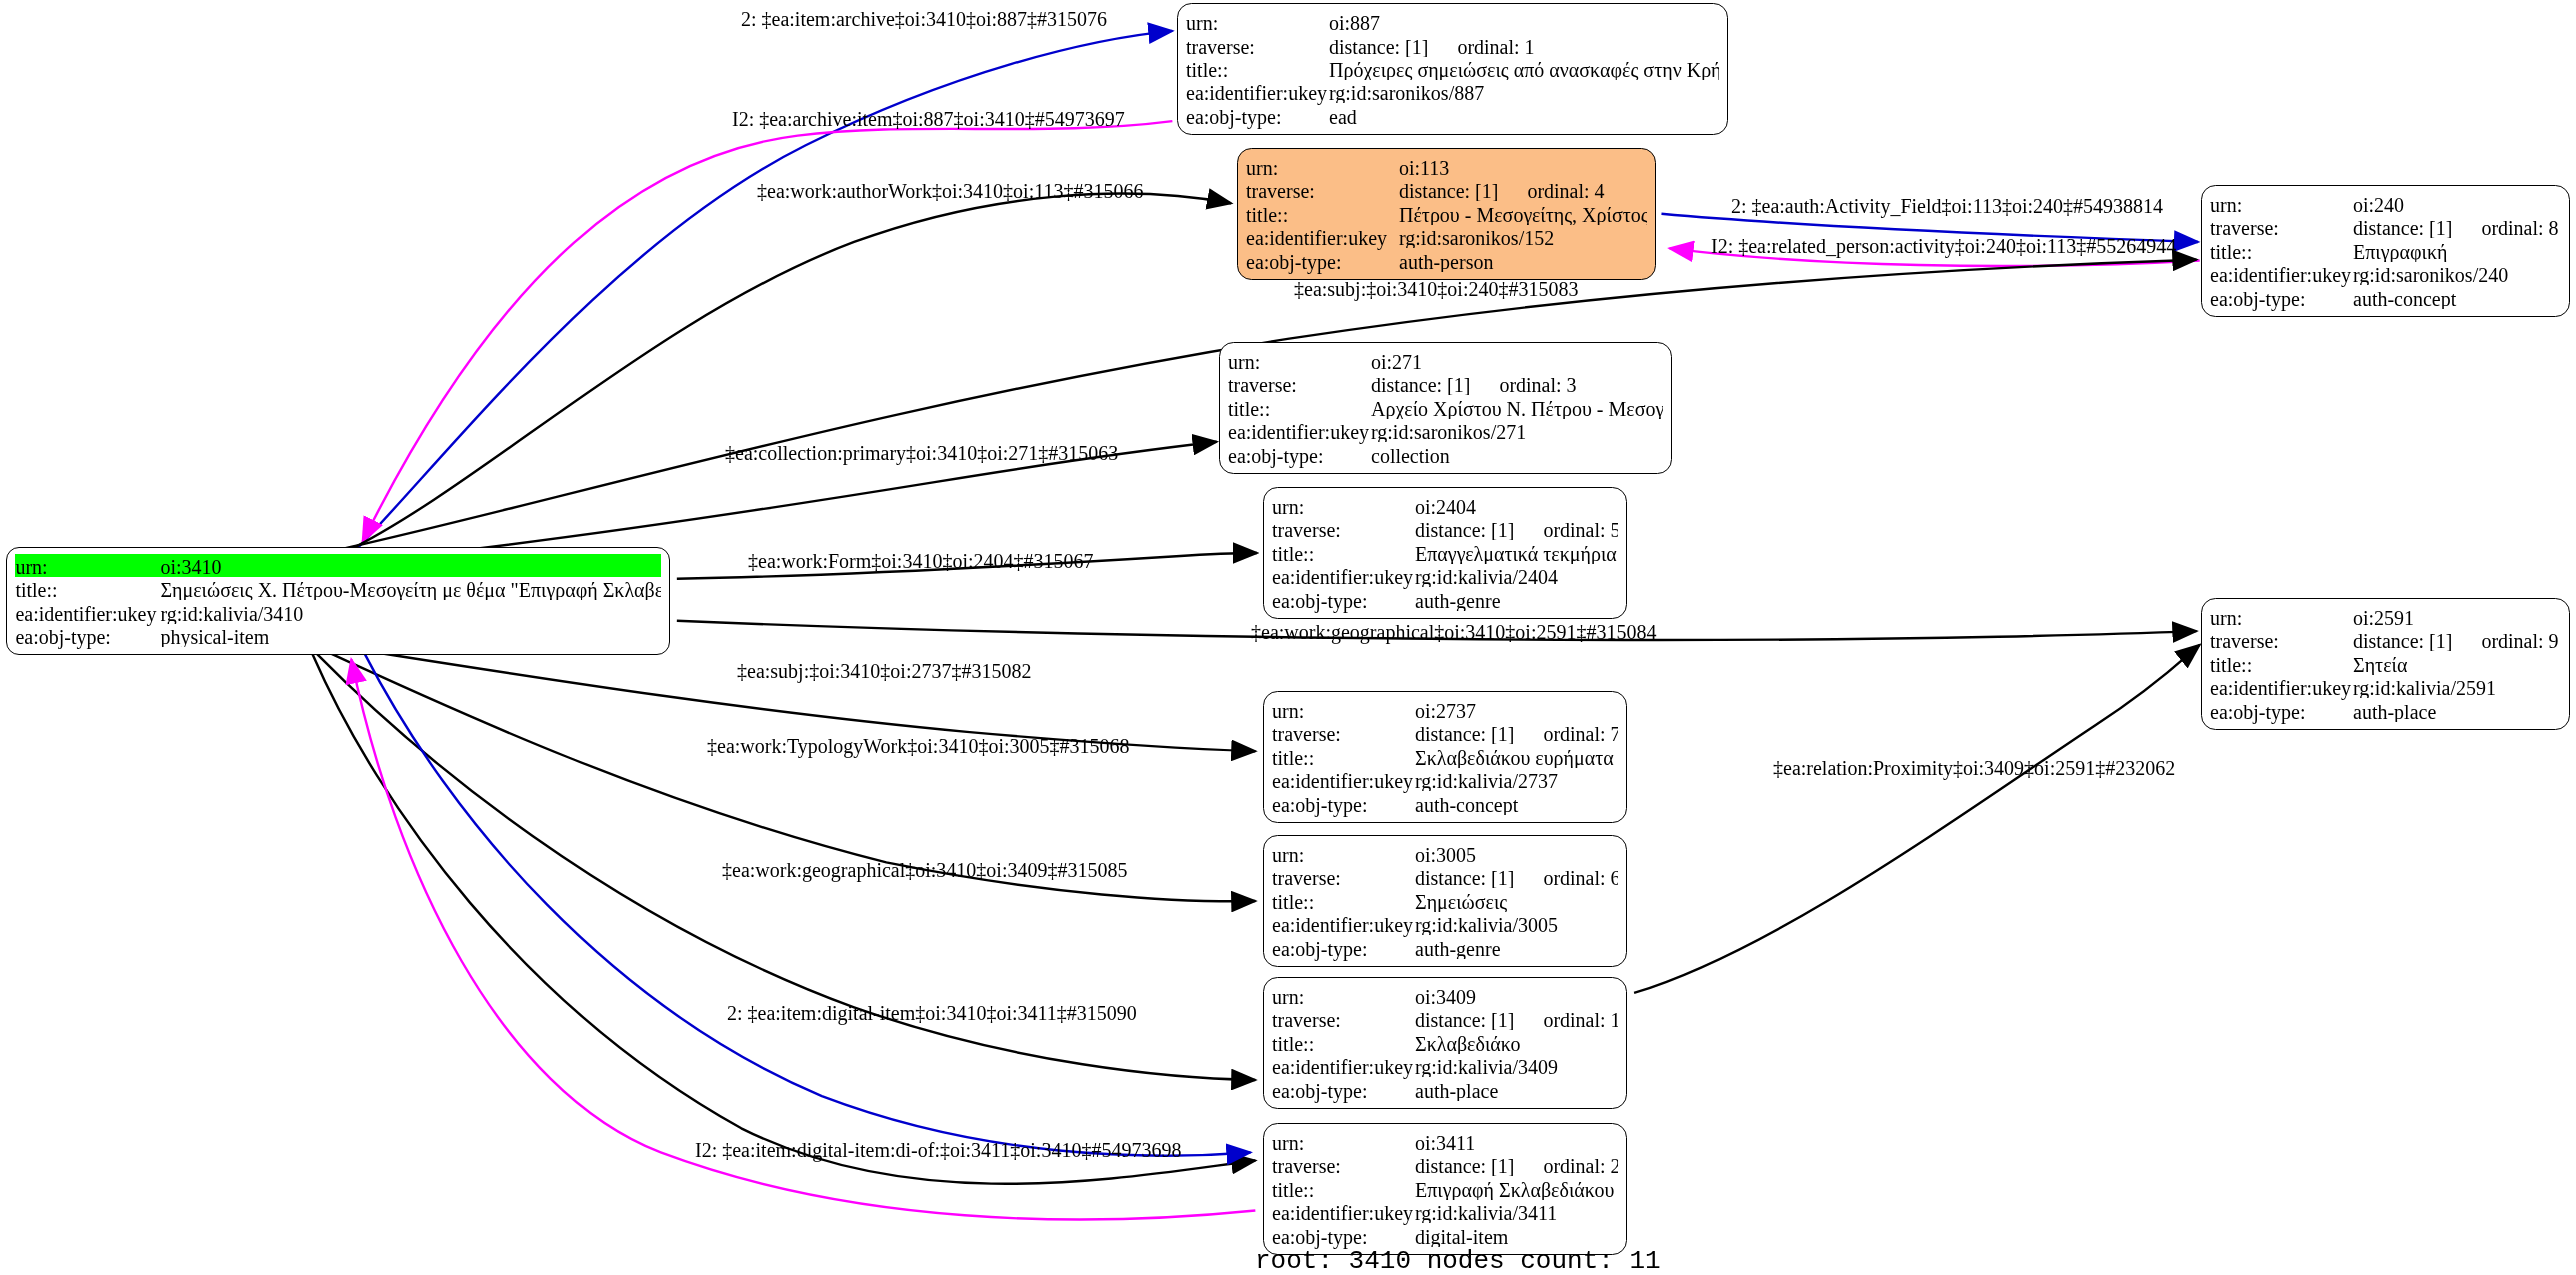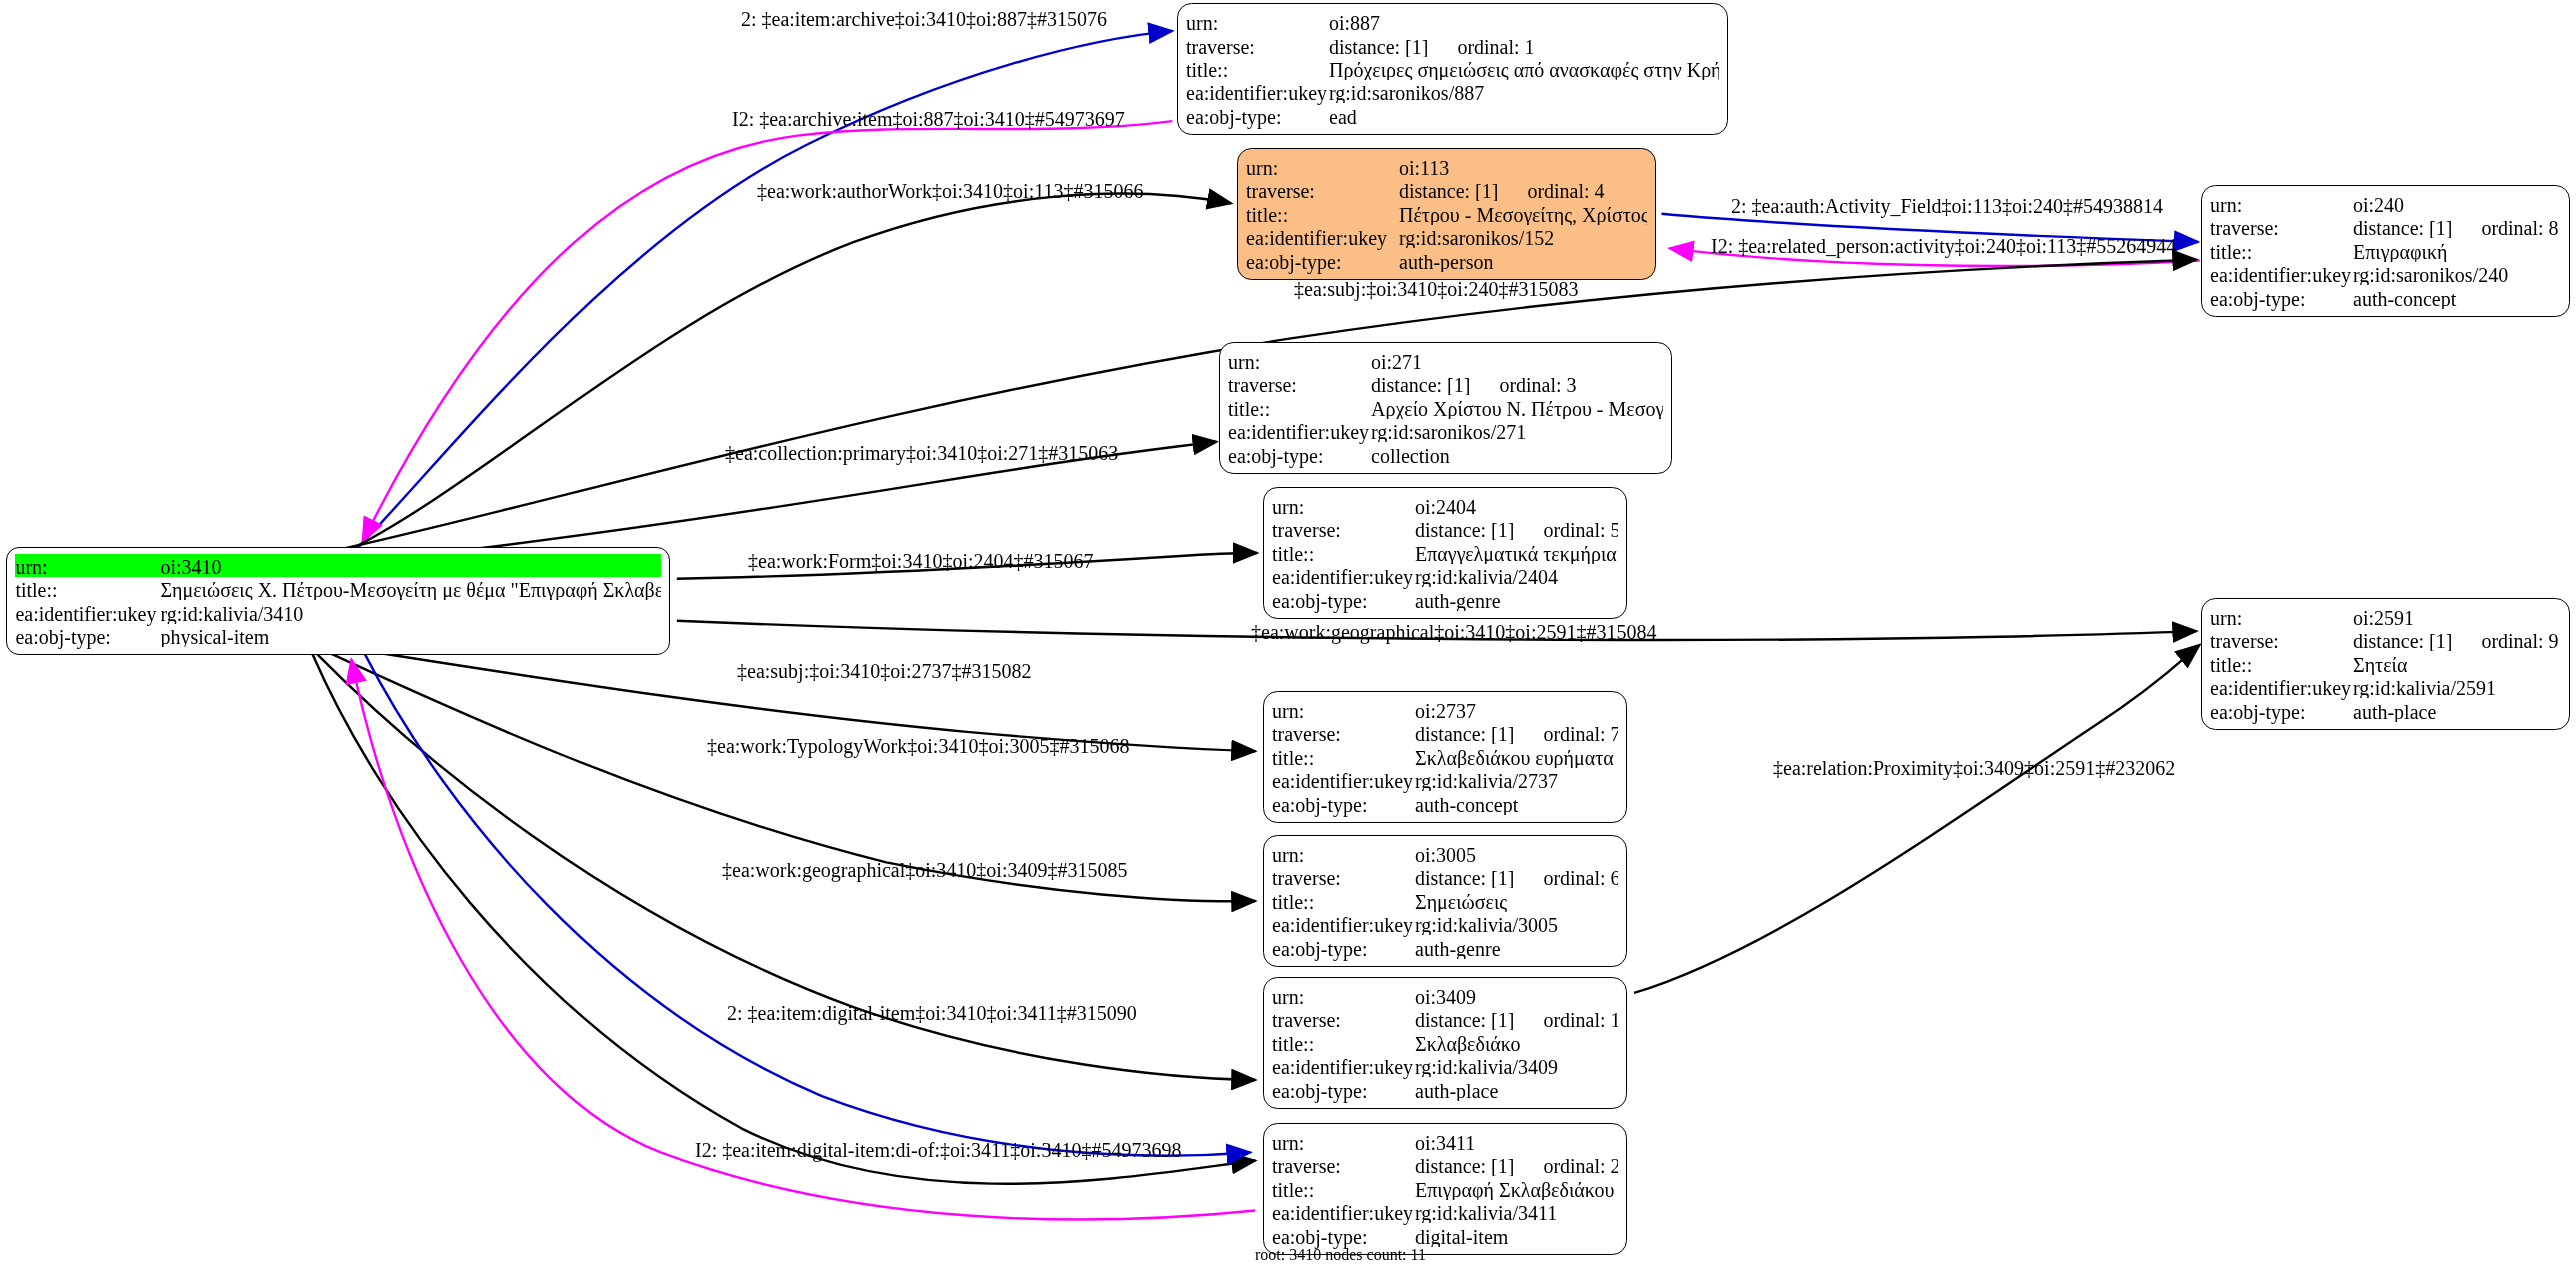--- a/index.html
+++ b/index.html
@@ -64,22 +64,22 @@
   .edge-label {
     position: absolute;
     font-family: "Liberation Serif", "DejaVu Serif", serif;
     font-size: 20px;
     color: #000000;
     white-space: nowrap;
     background: transparent;
   }
   .footer-label {
     position: absolute;
-    font-family: Liberation Serif, serif;
-    font-size: 16px;
+    font-family: Liberation Mono, monospace;
+    font-size: 26px;
     color: #000000;
     white-space: nowrap;
   }
   .traverse-v { display: flex; gap: 29px; }
 </style>
 </head>
 <body>
 
 <div id="canvas">
 

